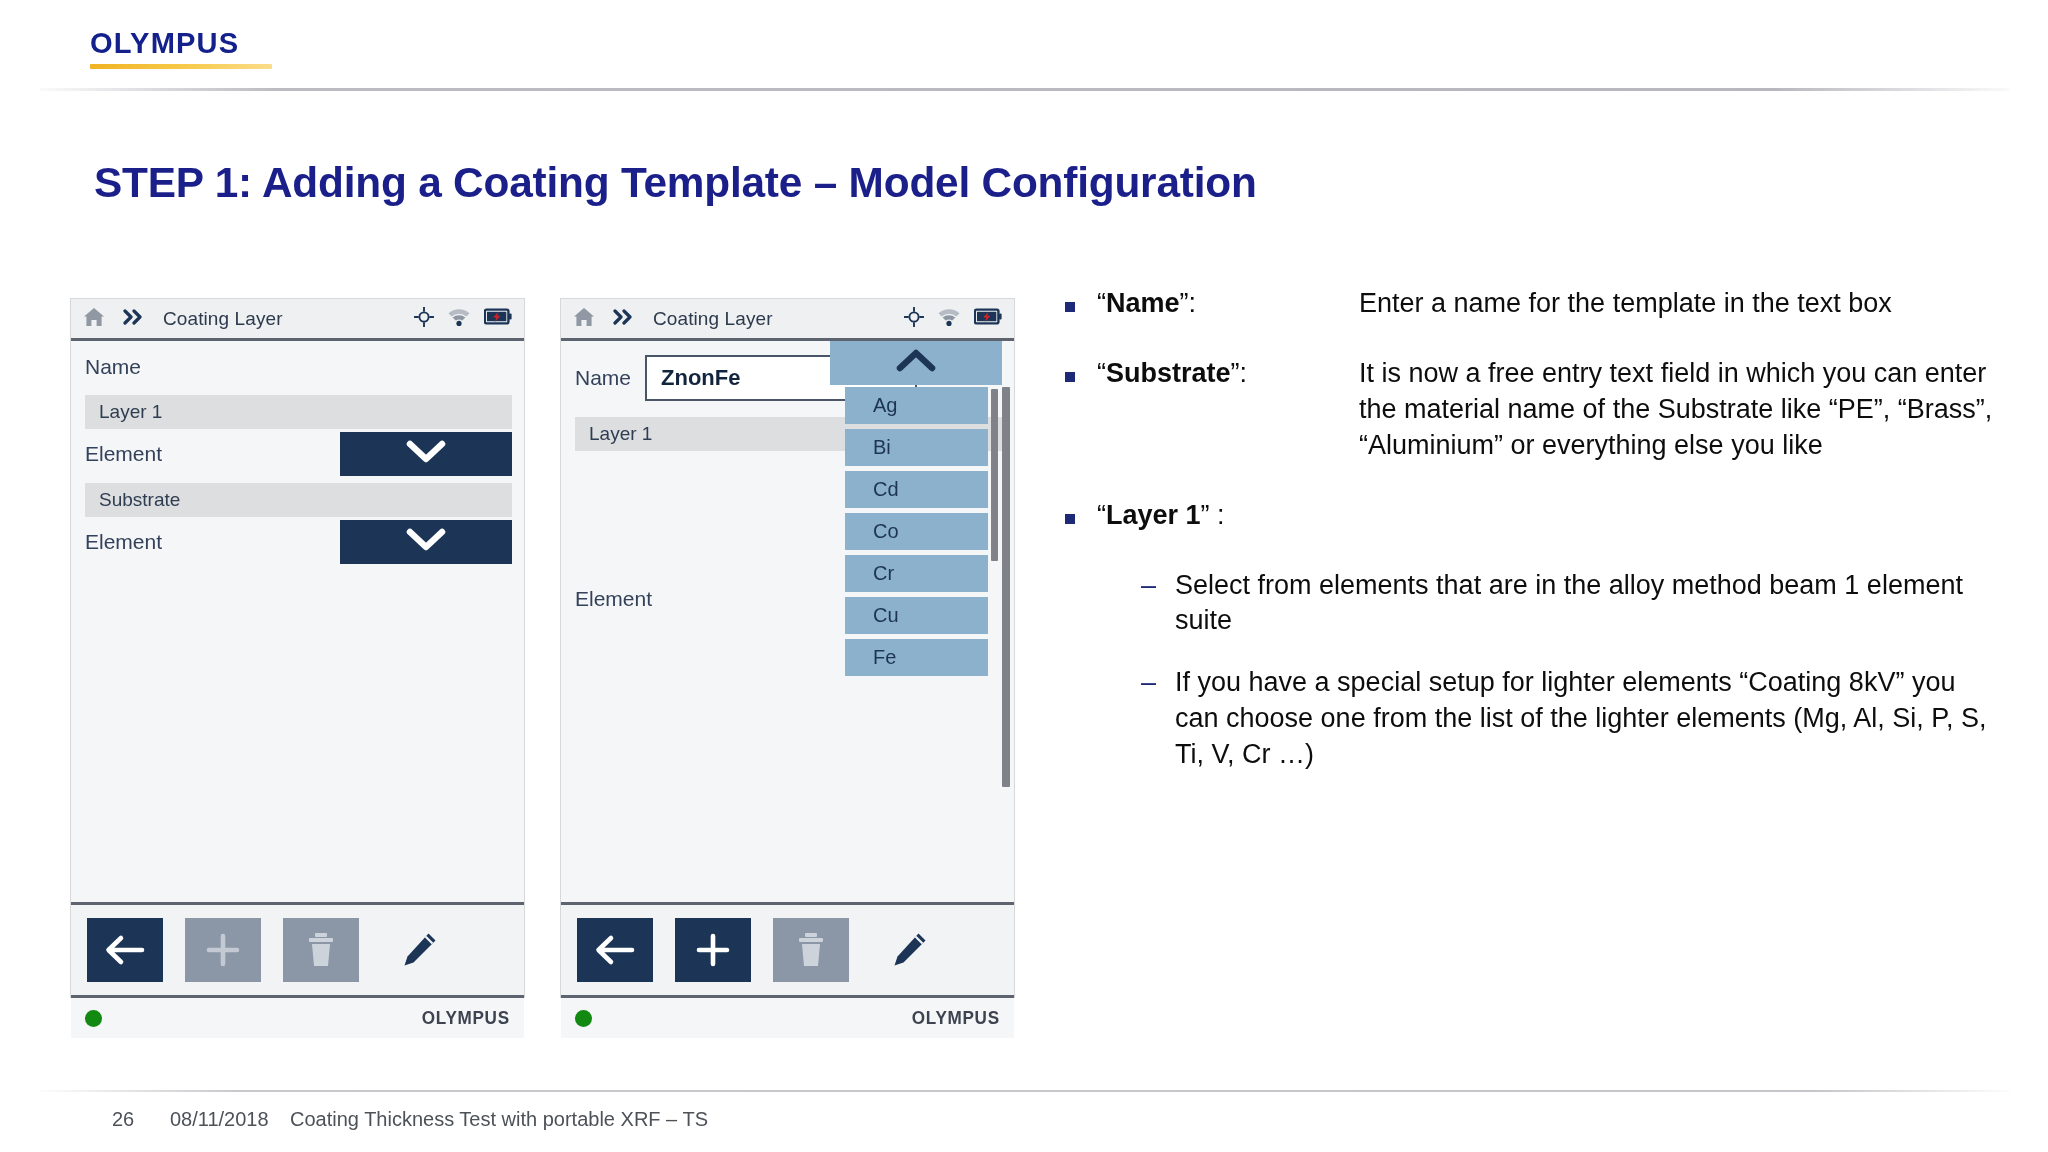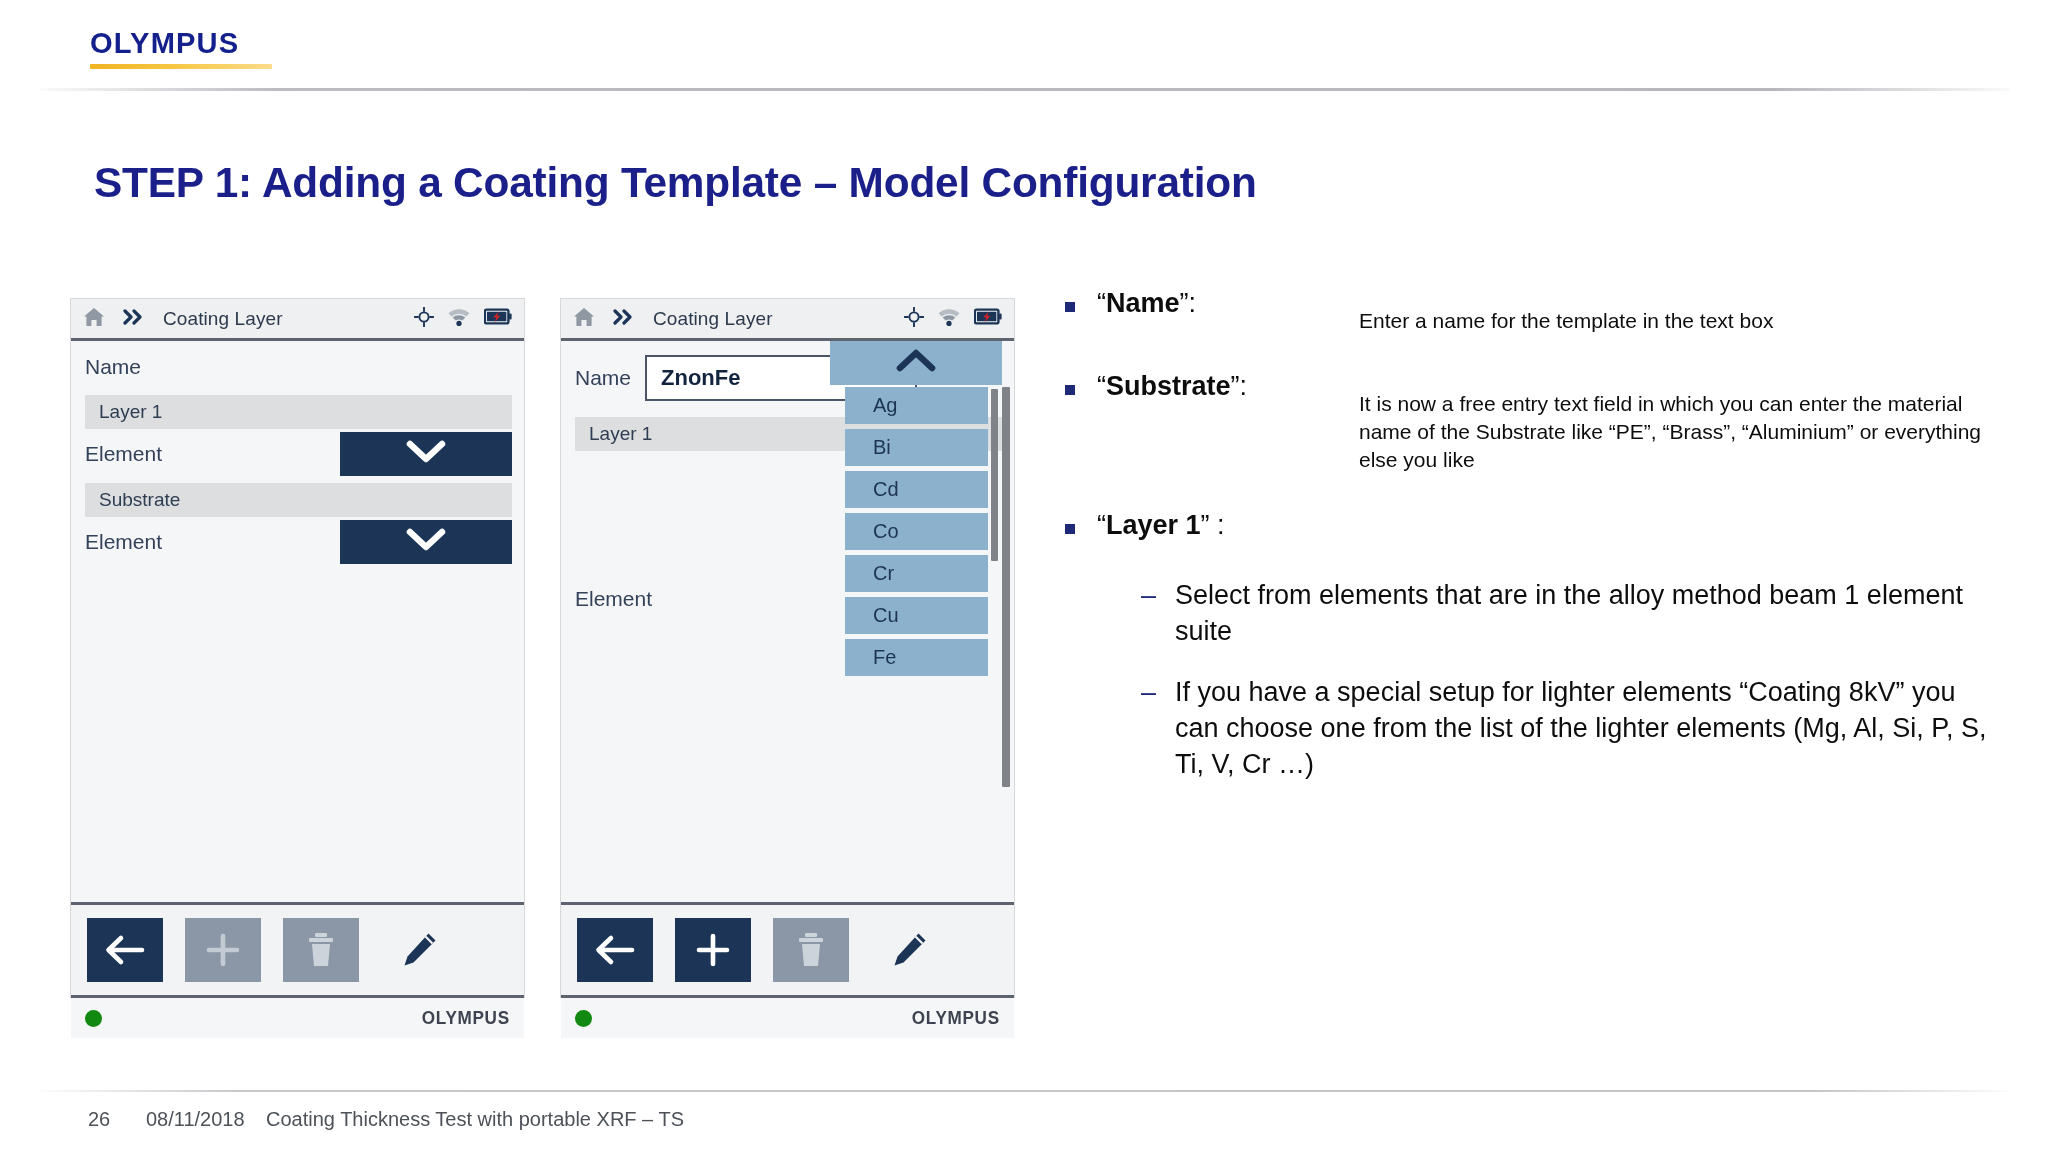--- a/index.html
+++ b/index.html
@@ -274,24 +274,23 @@
   .bullet-term {
     width: 262px;
     flex: 0 0 auto;
     font-size: 27px;
     color: #0d0d0d;
     line-height: 1.33;
   }
   .bullet-term b { font-weight: bold; }
   .bullet-body {
     flex: 1;
-    font-size: 21px;
+    font-size: 27px;
     color: #0d0d0d;
     line-height: 1.33;
-    margin-top: 21px;
   }
 
   .sub-block { display: flex; margin: 0 0 26px 76px; }
   .sub-dash {
     width: 20px;
     flex: 0 0 auto;
     color: #1e2a78;
     font-size: 27px;
     line-height: 1.33;
     margin-right: 14px;
@@ -307,21 +306,21 @@
   .footer-rule {
     position: absolute;
     left: 40px;
     top: 1090px;
     width: 1970px;
     height: 2px;
     background: linear-gradient(to right, rgba(200,200,205,0.05) 0%, rgba(186,186,192,0.8) 10%, rgba(186,186,192,0.85) 90%, rgba(200,200,205,0.05) 100%);
   }
   .footer {
     position: absolute;
-    left: 88px;
+    left: 112px;
     top: 1108px;
     display: flex;
     align-items: baseline;
     font-size: 20px;
     color: #4d5258;
   }
   .footer .f-num  { width: 58px; }
   .footer .f-date { width: 120px; }
 </style>
 </head>

